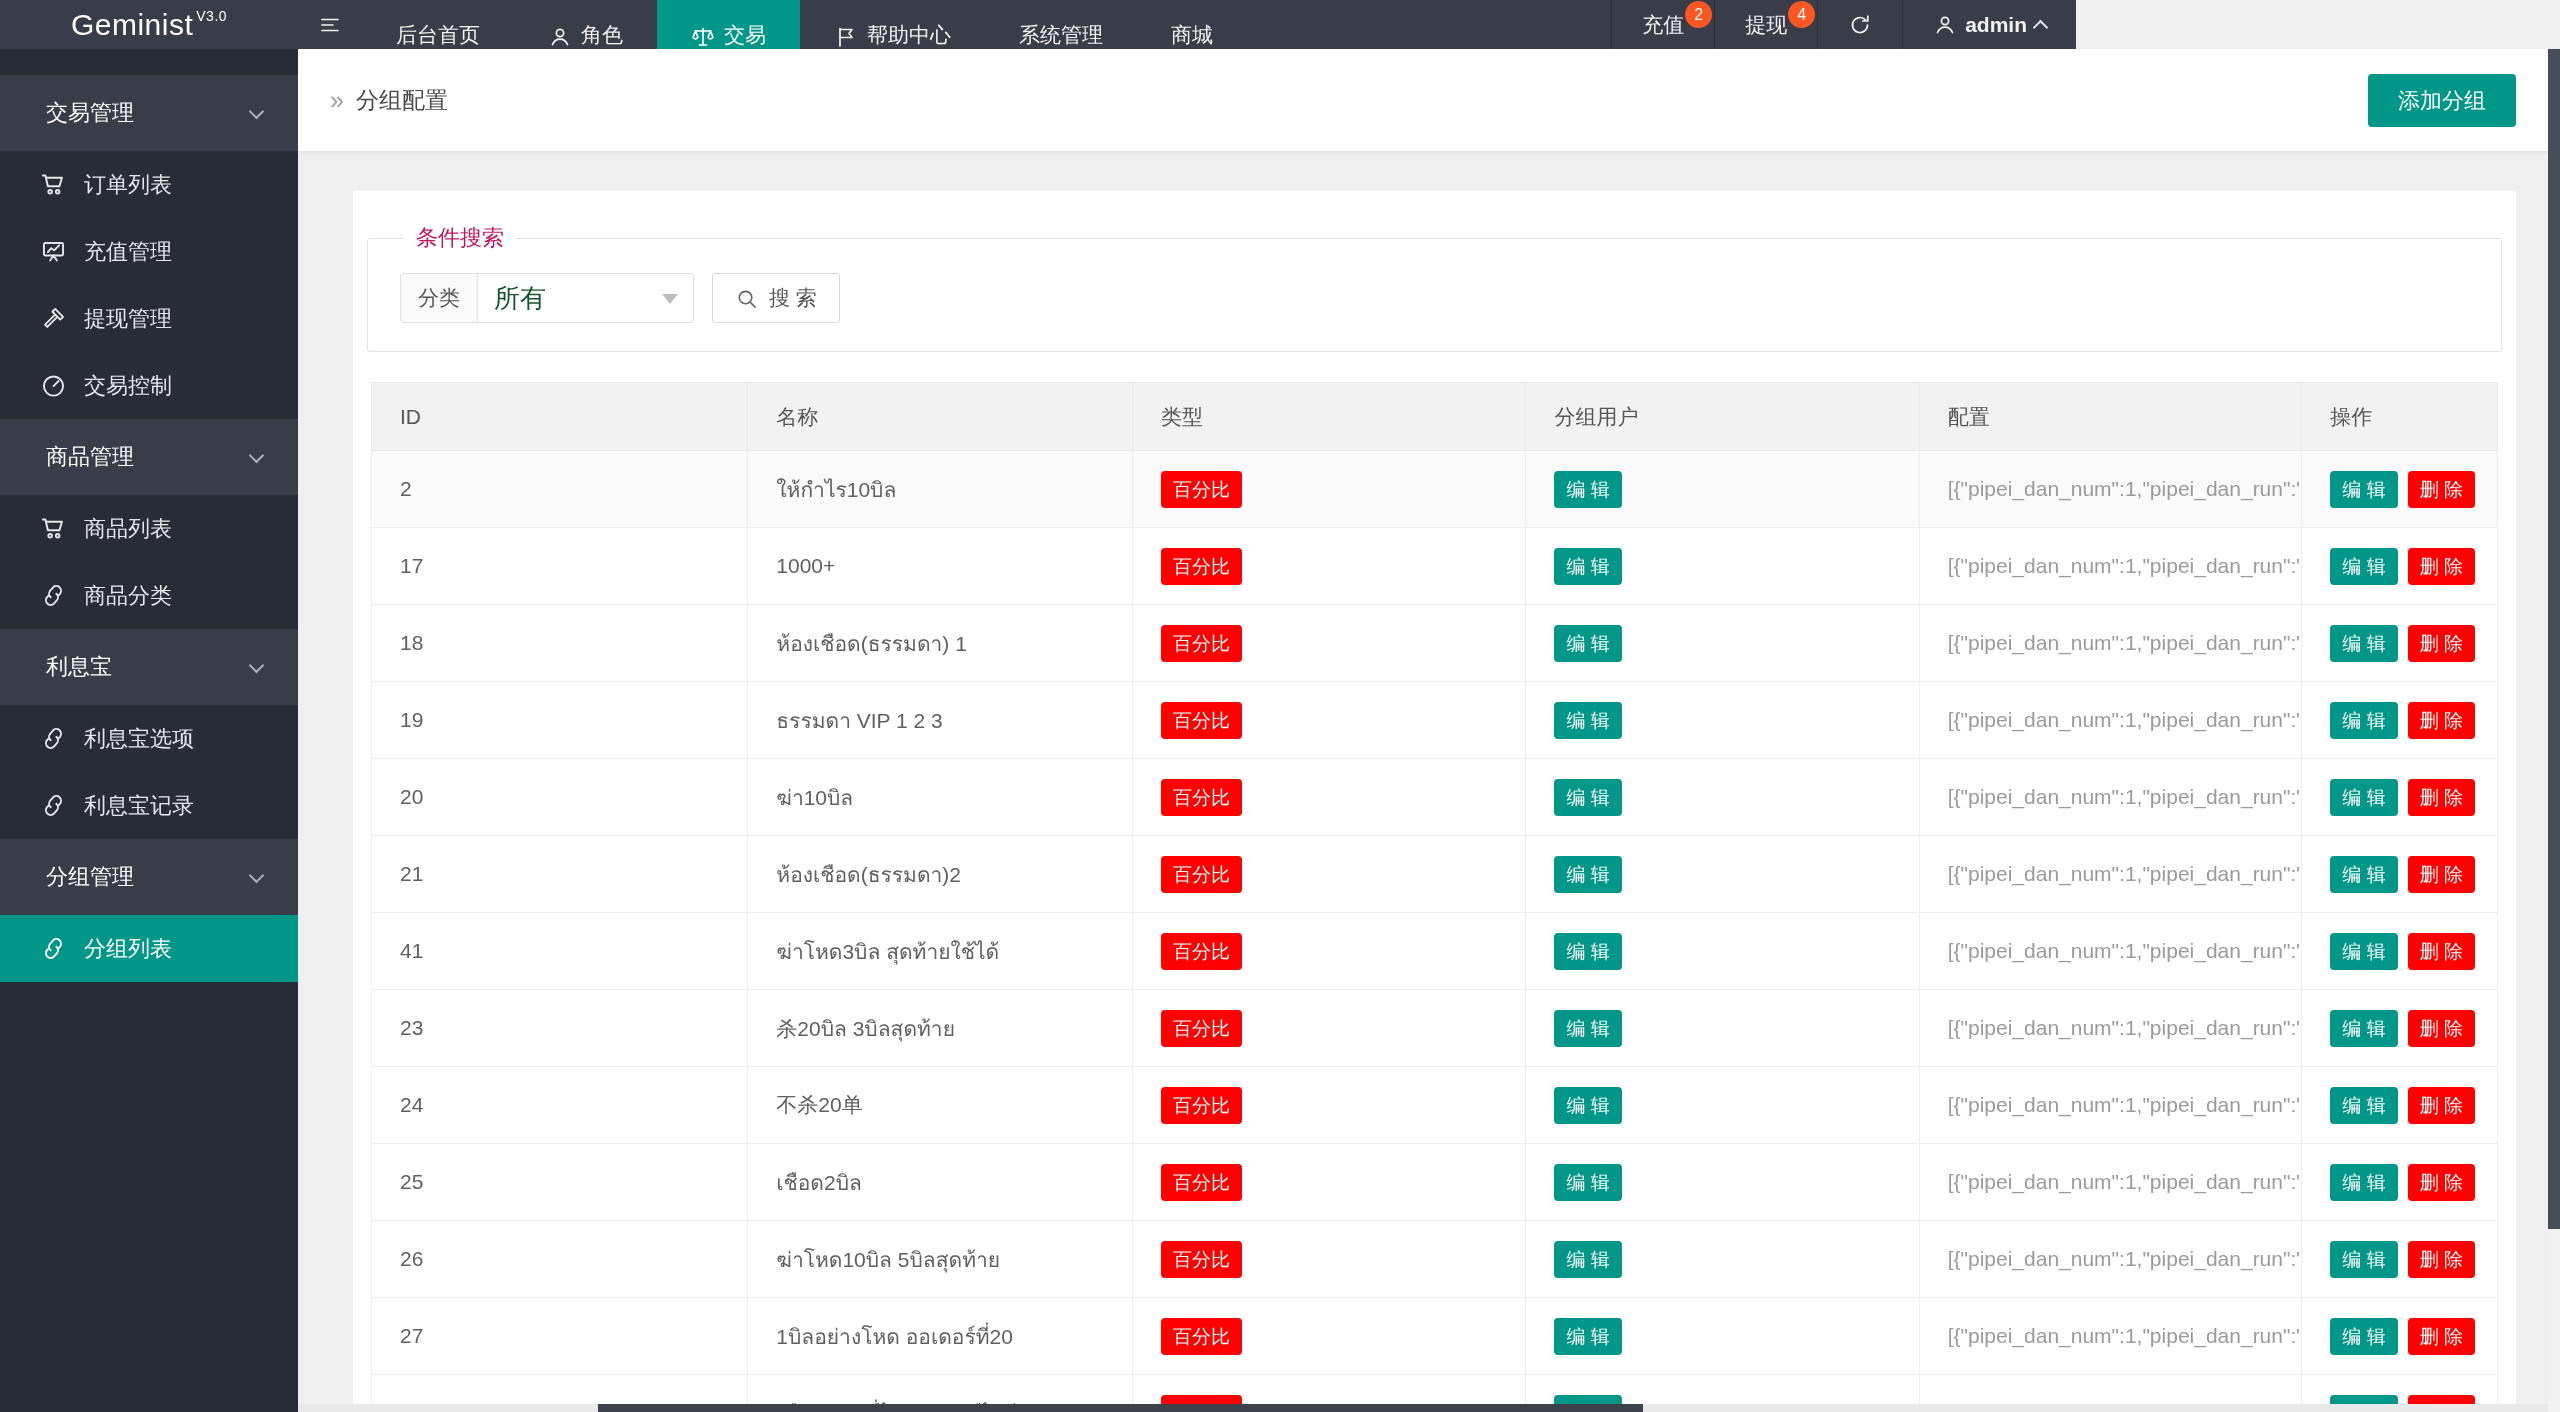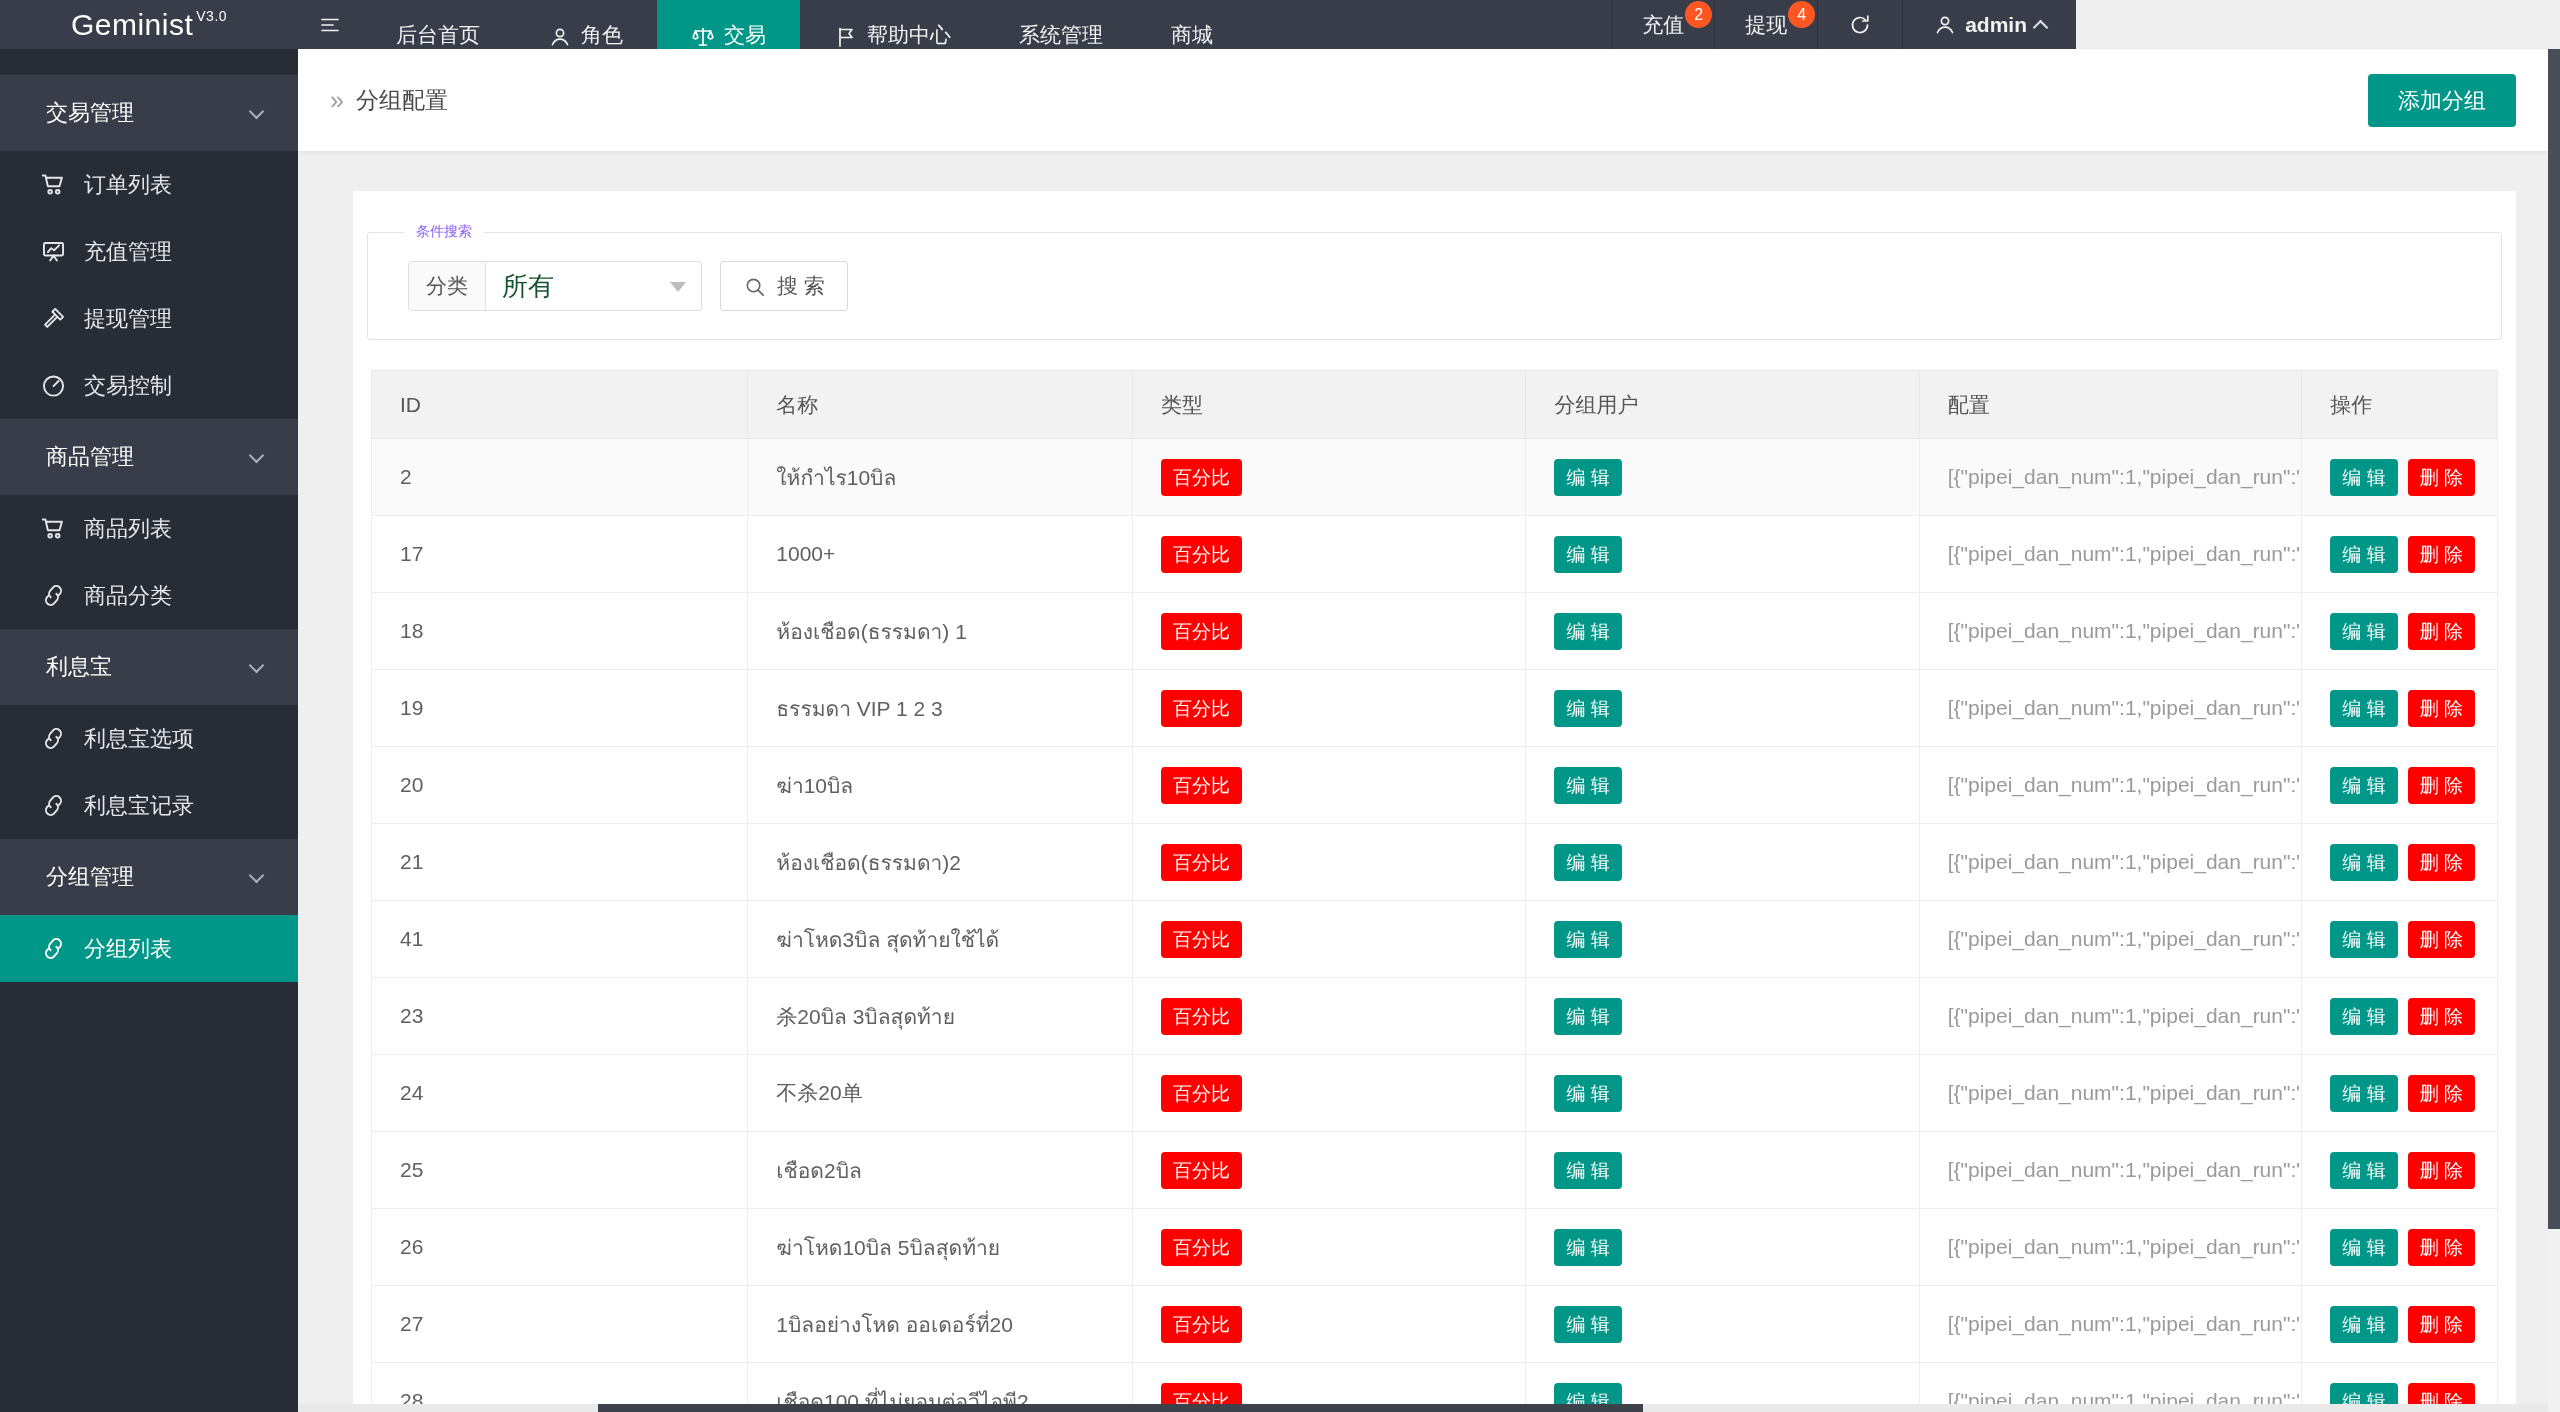--- a/index.html
+++ b/index.html
@@ -51,22 +51,22 @@
          font-size:23px; color:#4a4a4a;}
   .crumb .arrow{color:#a0a0a0; font-size:25px;}
   .add-btn{position:absolute; right:32px; top:25px; height:53px; padding:0 30px; background:var(--accent);
            color:#fff; border:none; border-radius:4px; font-size:22px; cursor:pointer;
            font-family:inherit;}
 
   
   .content{position:absolute; left:298px; top:151px; width:2250px; bottom:8px; background:var(--content-bg); overflow:hidden;}
   .panel{position:absolute; left:55px; top:40px; width:2163px; height:1400px; background:#fff;}
   fieldset.search-fs{margin:32px 14px 0 14px; border:1px solid #e4e4e4; border-radius:3px; padding:10px 24px 28px 24px;}
-  fieldset.search-fs legend{font-size:14px; color:#8b5cf6; padding:0 12px; margin-left:12px;}
-  .search-row{display:flex; align-items:flex-start; margin-top:10px; margin-left:16px;}
+  fieldset.search-fs legend{font-size:22px; color:#be185d; padding:0 12px; margin-left:12px;}
+  .search-row{display:flex; align-items:flex-start; margin-top:10px; margin-left:8px;}
   .sg{display:inline-flex; height:50px; border:1px solid #e0e0e0; border-radius:3px; overflow:hidden; background:#fff;}
   .sg-label{background:#fafafa; border-right:1px solid #e0e0e0; padding:0 17px; line-height:48px;
             font-size:21px; color:#555;}
   .sg-select{width:215px; position:relative; padding:0 16px; line-height:48px; font-size:26px;
              color:#14532d; cursor:pointer;}
   .sg-caret{position:absolute; right:15px; top:20px; width:0; height:0;
             border-left:8px solid transparent; border-right:8px solid transparent; border-top:10px solid #bdbdbd;}
   .search-btn{display:inline-flex; align-items:center; gap:11px; height:50px; margin-left:18px; padding:0 22px;
               border:1px solid #d9d9d9; background:#fff; color:#555; font-size:21px; border-radius:3px;
               cursor:pointer; font-family:inherit;}

